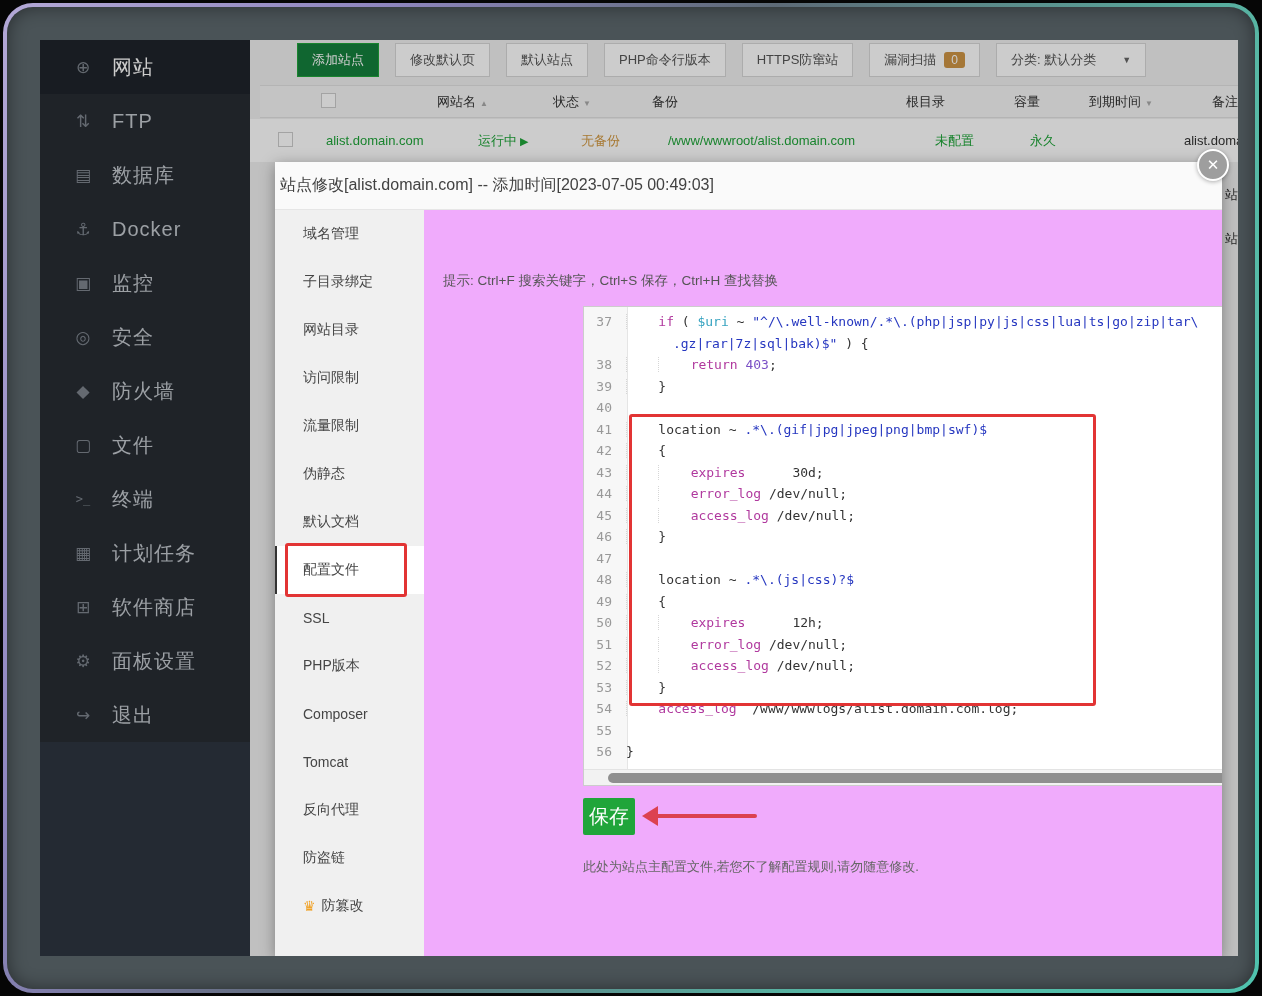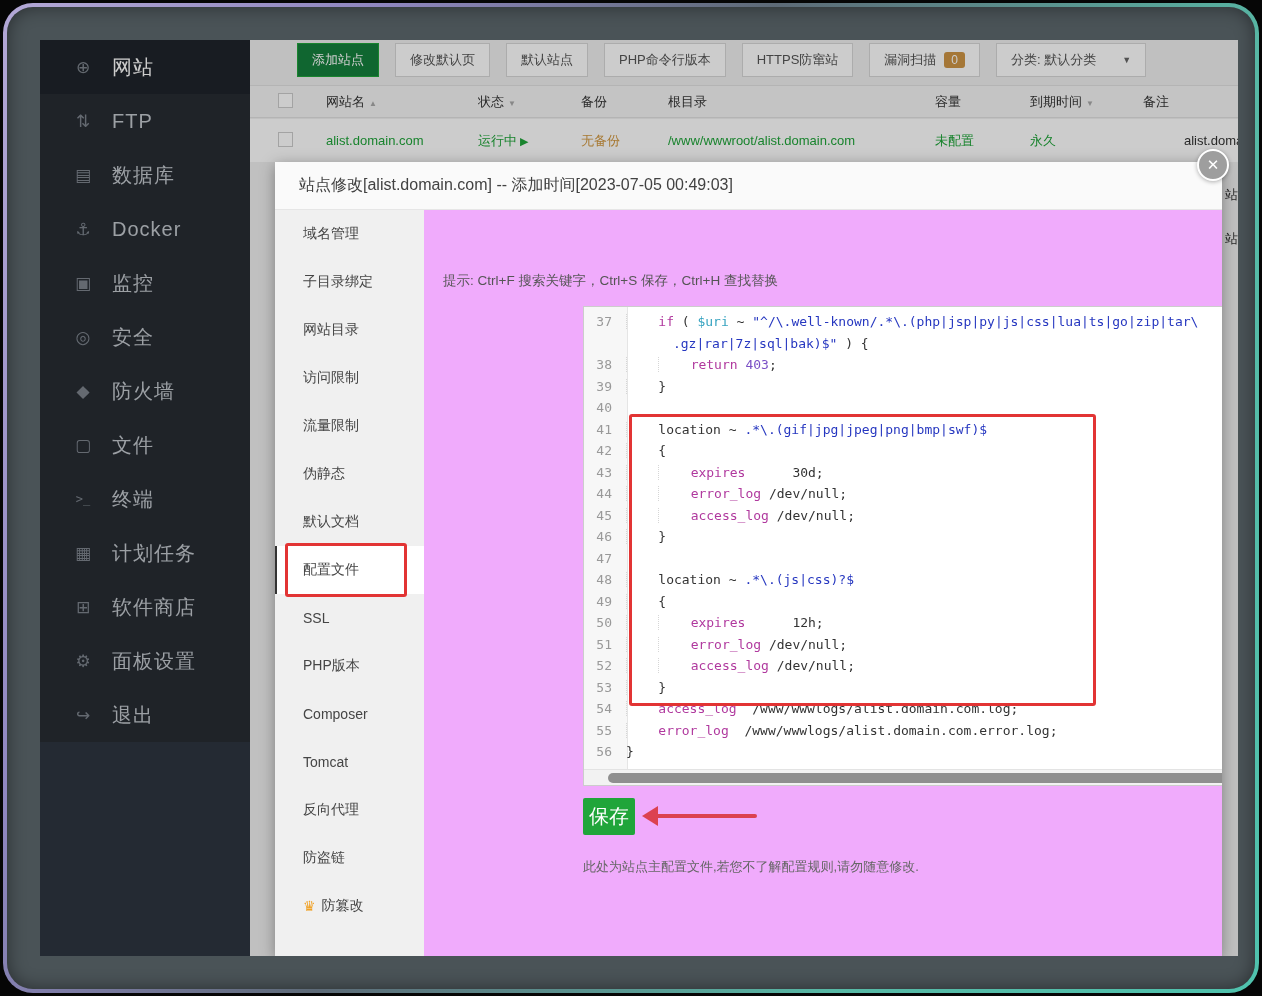--- a/index.html
+++ b/index.html
@@ -25,40 +25,40 @@
 
   
   .main { position:absolute; left:210px; top:0; right:0; bottom:0; background:#f0f0f0; z-index:1; }
   .toolbar { position:absolute; left:47px; top:2px; height:36px; display:flex; align-items:center; }
   .tbtn { height:34px; padding:0 14px; margin-right:16px; background:#fff; border:1px solid #d8d8d8;
     color:#555; font-size:13px; display:flex; align-items:center; cursor:pointer; white-space:nowrap; }
   .tbtn.primary { background:#15803d; border-color:#20a53a; color:#fff; }
   .tbtn .badge { margin-left:8px; background:#cf9545; color:#fff; font-size:12px;
     padding:1px 7px; border-radius:3px; }
   .tbtn .caret { margin-left:26px; font-size:9px; color:#666; }
-  .thead { position:absolute; left:0; right:0; top:45px; height:33px; background:#f5f5f5;
+  .thead { position:absolute; left:10px; right:0; top:45px; height:33px; background:#f5f5f5;
     border-top:1px solid #e2e2e2; border-bottom:1px solid #e2e2e2; display:grid; align-items:center;
-    grid-template-columns:76px 152px 103px 87px 267px 95px 113px 1fr; font-size:13px; color:#333; }
+    grid-template-columns:76px 152px 103px 87px 267px 95px 113px 1fr; font-size:13px; color:#333;text-align:right; }
   .trow { position:absolute; left:0; right:0; top:79px; height:43px; background:#fff;
     display:grid; align-items:center; grid-template-columns:76px 152px 103px 87px 267px 95px 113px 1fr;
     font-size:13px; }
   .cb { width:15px; height:15px; border:1px solid #ccc; background:#fff; margin-left:28px; cursor:pointer; }
   .sort { font-size:8px; color:#aaa; margin-left:4px; }
   .c-green { color:#20a53a; } .c-orange { color:#d29840; } .c-dark { color:#333;margin-left:41px; }
   .cell { overflow:hidden; white-space:nowrap; cursor:pointer; }
   .frag { position:absolute; width:13px; overflow:hidden; font-size:13px; color:#333; white-space:nowrap; }
 
   
   .overlay { position:absolute; inset:0; background:rgba(0,0,0,0.20); z-index:2; }
 
   
   .modal { position:absolute; left:235px; top:122px; width:947px; bottom:0; background:#fff;
     z-index:3; box-shadow:0 3px 14px rgba(0,0,0,.35); }
   .modal-header { height:48px; background:#fafafa; border-bottom:1px solid #e6e6e6;
-    display:flex; align-items:center; padding-left:24px; font-size:16px; color:#424242; }
+    display:flex; align-items:center; padding-left:5px; font-size:16px; color:#424242; }
   .close { position:absolute; top:-13px; right:-7px; width:32px; height:32px; border-radius:50%;
     background:#9e9e9e; border:2px solid #fff; color:#fff; display:flex; align-items:center;
     justify-content:center; font-size:15px; cursor:pointer; box-shadow:0 1px 4px rgba(0,0,0,.3); }
   .modal-body { position:absolute; top:48px; left:0; right:0; bottom:0; display:flex; overflow:hidden; }
   .mmenu { width:149px; background:#f0f0f0; flex:none; }
   .mitem { height:48px; display:flex; align-items:center; padding-left:28px; font-size:14px;
     color:#454545; cursor:pointer; }
   .mitem.active { background:#fff; border-left:2px solid #333; padding-left:26px; }
   .mitem .crown { color:#f0a125; margin-right:6px; font-size:14px; }
   .mcontent { position:relative; flex:1; background:#f0abfc; }
@@ -291,21 +291,21 @@
                 <div class="cl"><span class="ln">45</span><span class="cd"><span class="tk-g">    </span><span class="tk-g">    </span><span class="tk-k">access_log</span><span class="tk-p"> /dev/null;</span></span></div>
                 <div class="cl"><span class="ln">46</span><span class="cd"><span class="tk-g">    </span><span class="tk-p">}</span></span></div>
                 <div class="cl"><span class="ln">47</span><span class="cd"></span></div>
                 <div class="cl"><span class="ln">48</span><span class="cd"><span class="tk-g">    </span><span class="tk-p">location ~ </span><span class="tk-s">.*\.(js|css)?$</span></span></div>
                 <div class="cl"><span class="ln">49</span><span class="cd"><span class="tk-g">    </span><span class="tk-p">{</span></span></div>
                 <div class="cl"><span class="ln">50</span><span class="cd"><span class="tk-g">    </span><span class="tk-g">    </span><span class="tk-k">expires</span><span class="tk-p">      12h;</span></span></div>
                 <div class="cl"><span class="ln">51</span><span class="cd"><span class="tk-g">    </span><span class="tk-g">    </span><span class="tk-k">error_log</span><span class="tk-p"> /dev/null;</span></span></div>
                 <div class="cl"><span class="ln">52</span><span class="cd"><span class="tk-g">    </span><span class="tk-g">    </span><span class="tk-k">access_log</span><span class="tk-p"> /dev/null;</span></span></div>
                 <div class="cl"><span class="ln">53</span><span class="cd"><span class="tk-g">    </span><span class="tk-p">}</span></span></div>
                 <div class="cl"><span class="ln">54</span><span class="cd"><span class="tk-g">    </span><span class="tk-k">access_log</span><span class="tk-p">  /www/wwwlogs/alist.domain.com.log;</span></span></div>
-                <div class="cl"><span class="ln">55</span><span class="cd"><span class="tk-g">    </span><span class="tk-k">error_log</span><span class="tk-p">  /www/wwwlogs/alist.domain.com.error.log;</span></span></div>
+                <div class="cl"><span class="ln">55</span></div>
                 <div class="cl"><span class="ln">56</span><span class="cd"><span class="tk-p">}</span></span></div>
               </div>
 
             <div class="hscroll">
               <div class="hthumb"></div>
             </div>
           </div>
 
           <div class="redbox code-redbox"></div>
 

